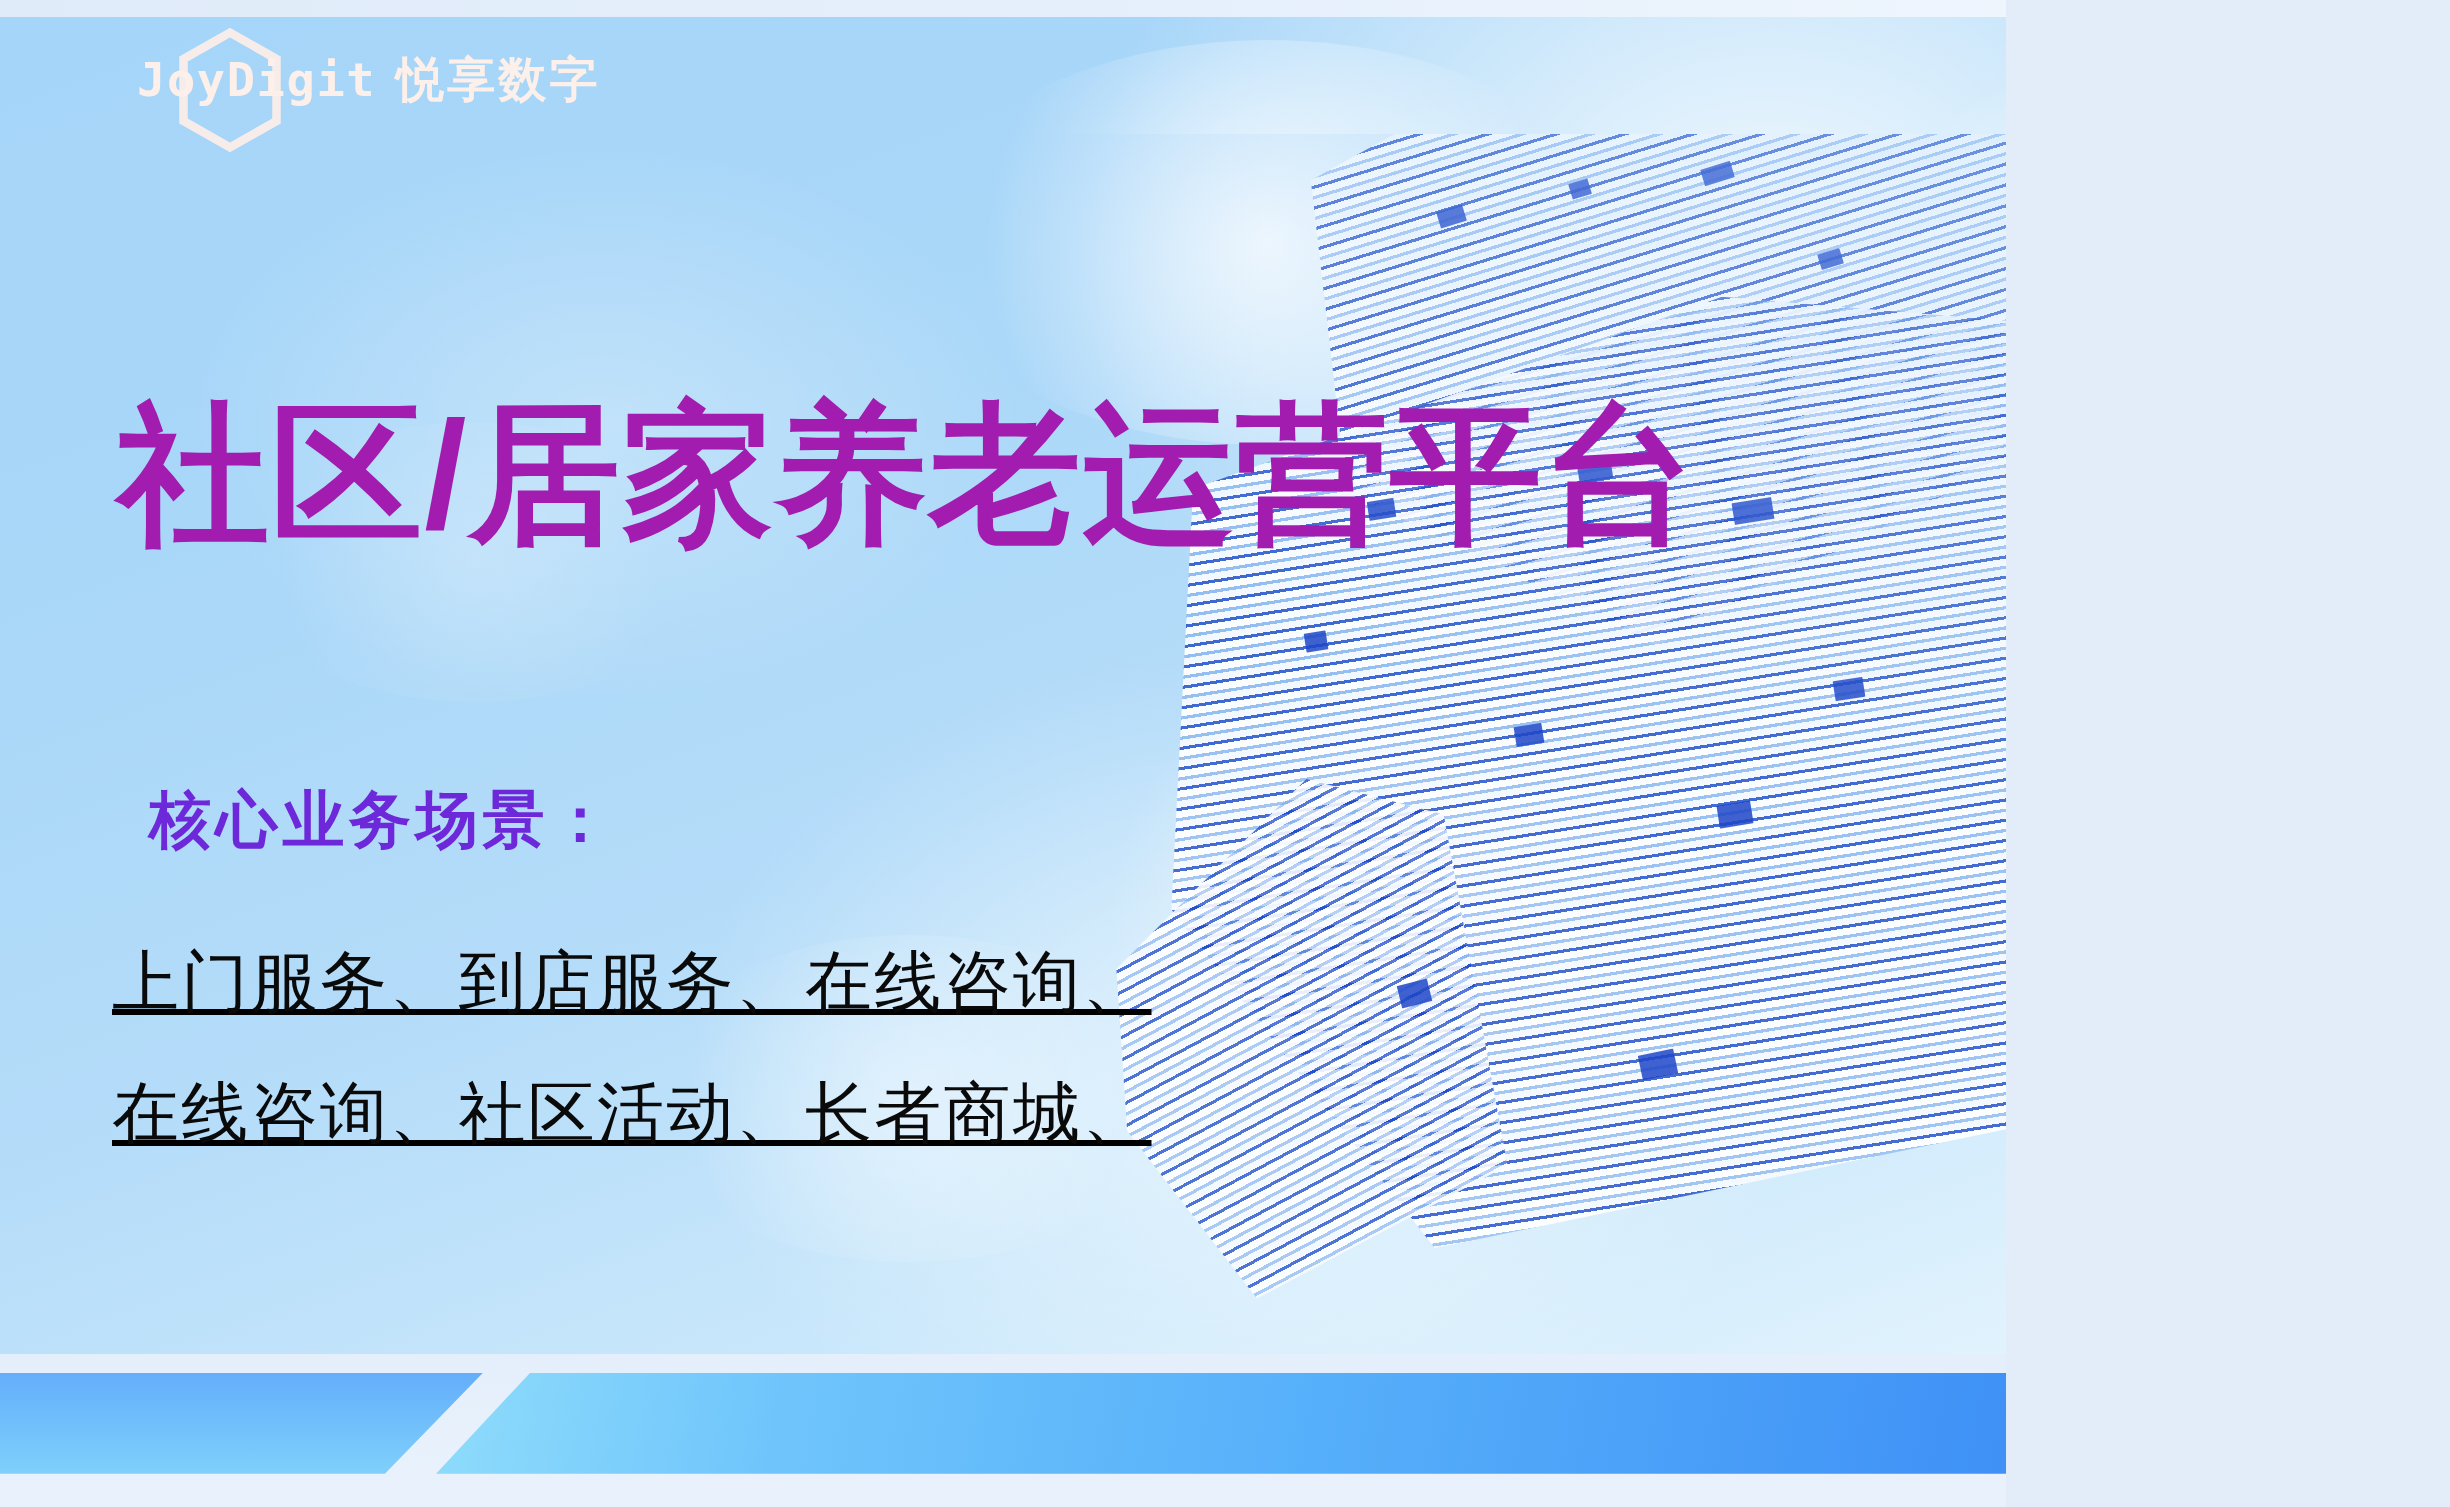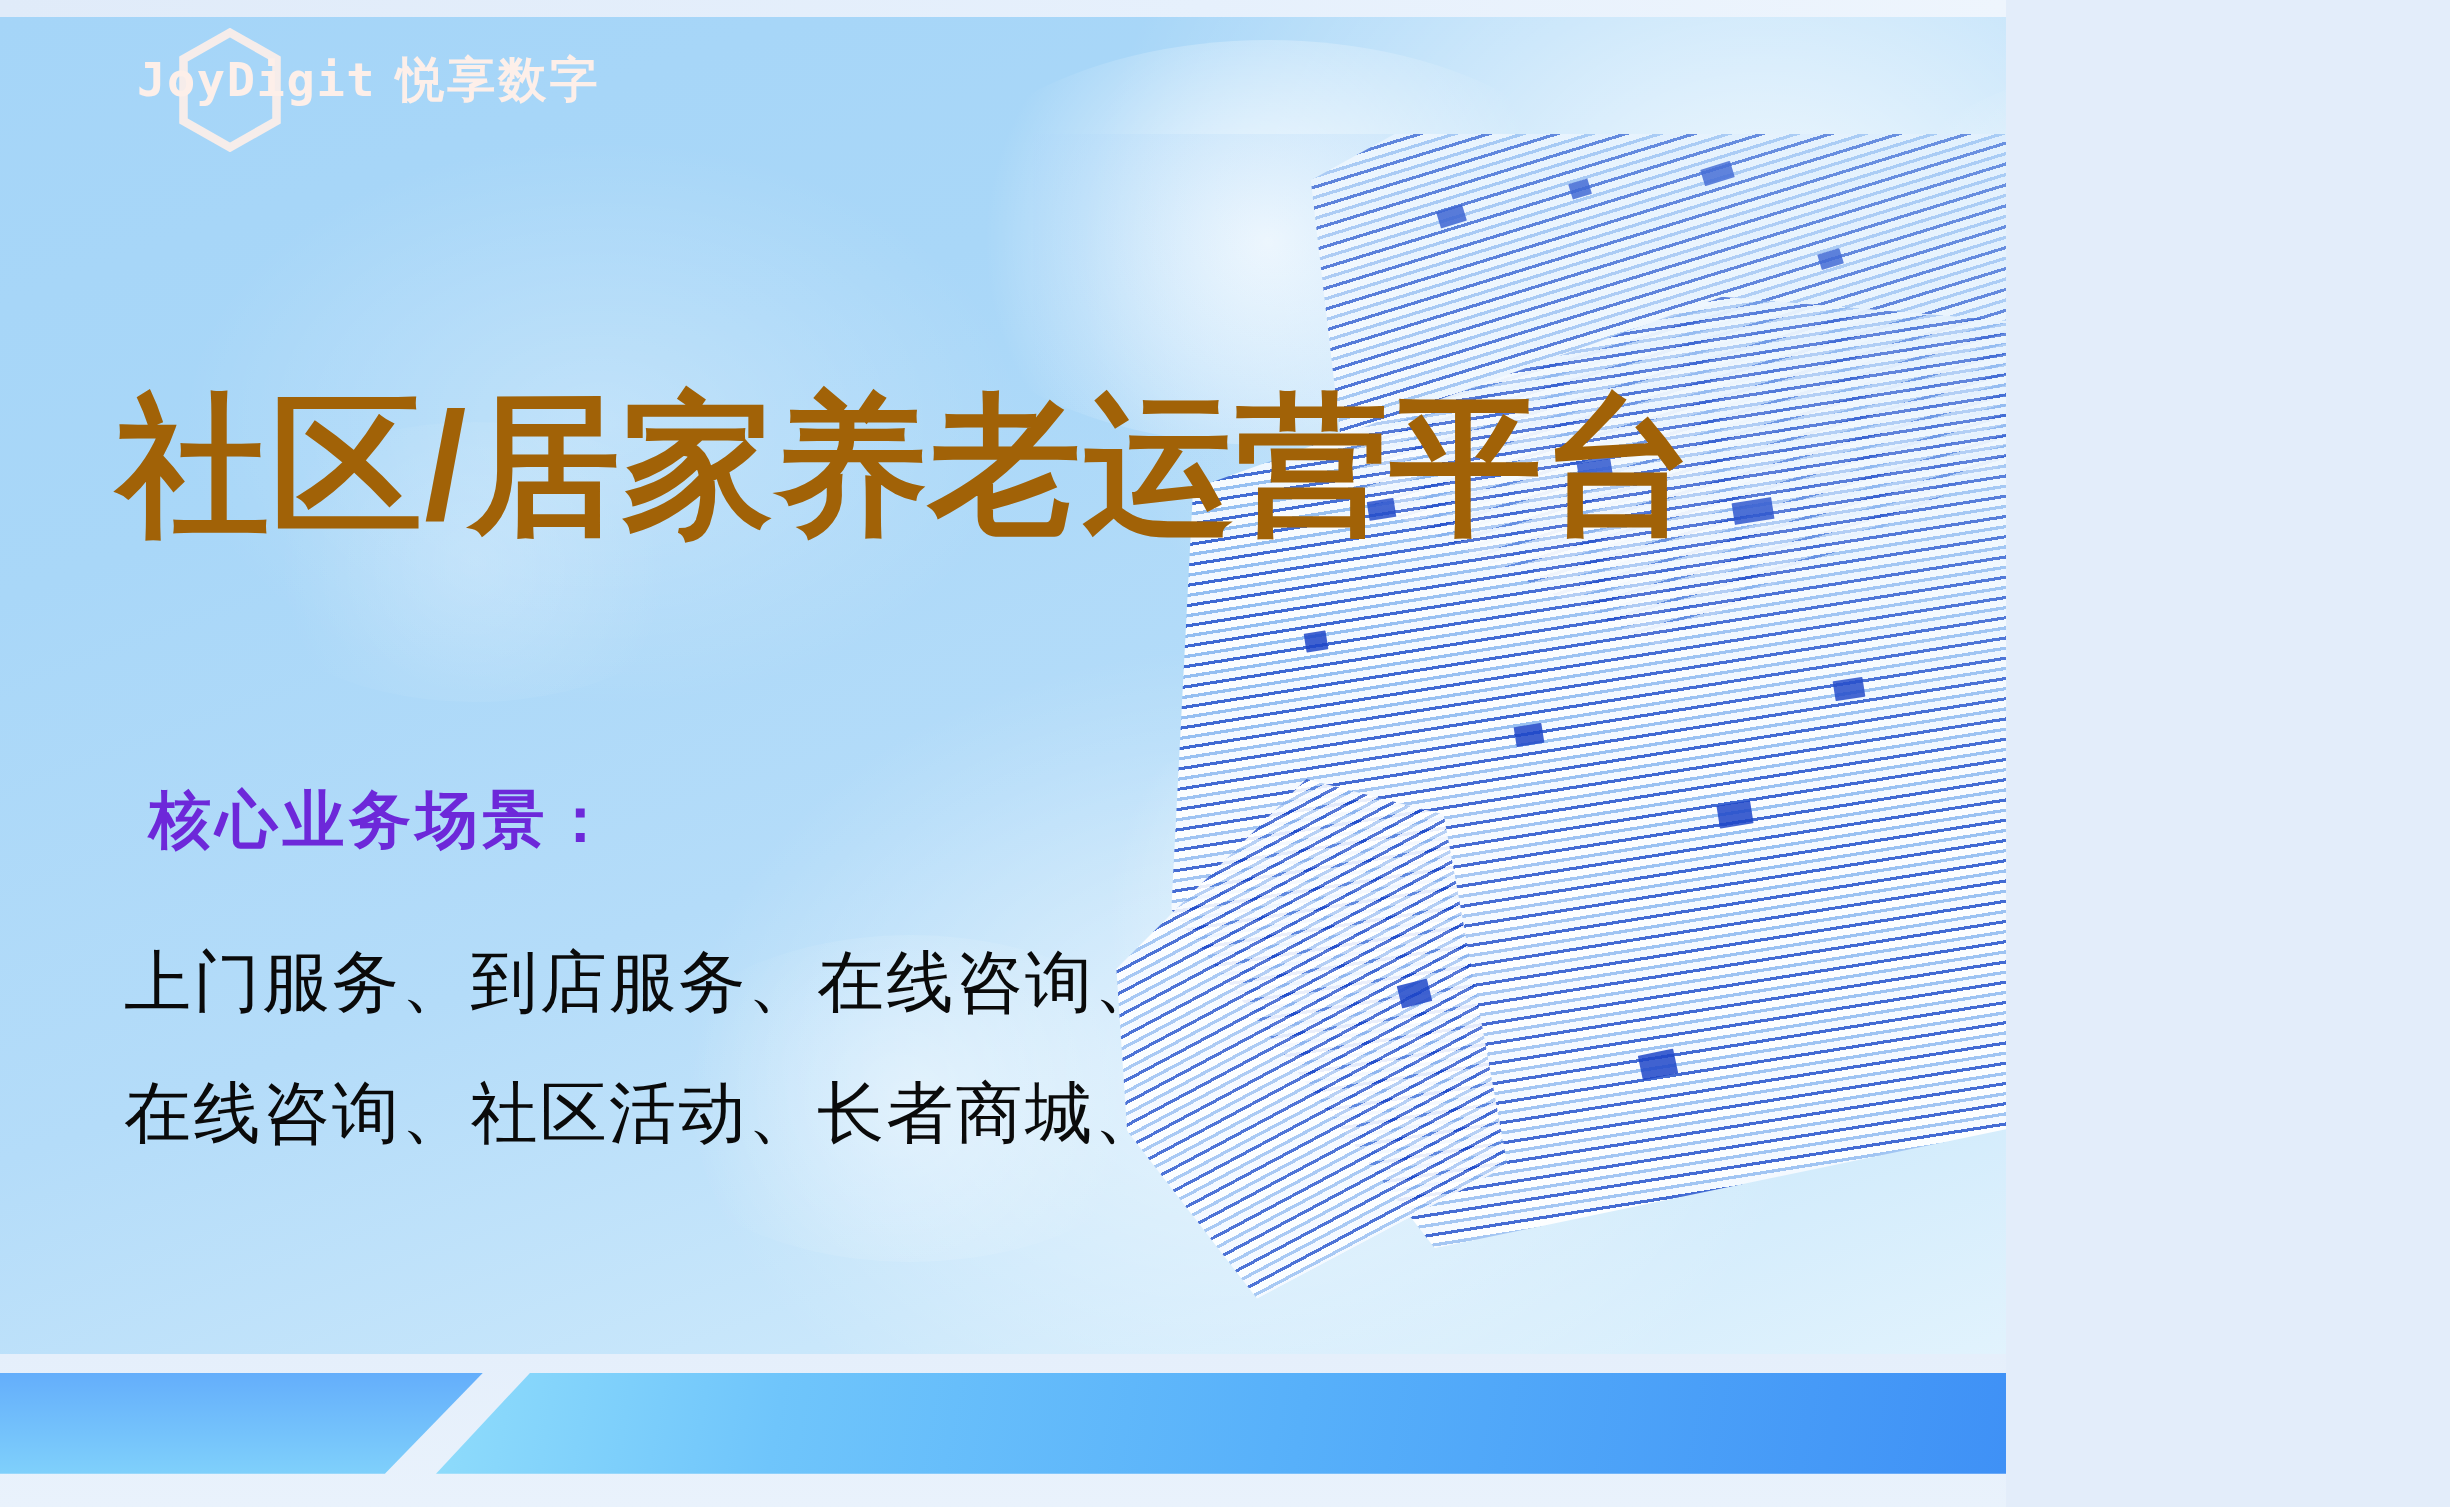--- a/index.html
+++ b/index.html
@@ -159,24 +159,24 @@
     font-weight: 700;
     font-size: 48px;
     letter-spacing: 3.1px;
     color: #fdefe9;
   }
 
   
   .headline {
     position: absolute;
     left: 117px;
-    top: 278px;
+    top: 287px;
     font-size: 152px;
     font-weight: 700;
-    color: #a16207;
+    color: #a21caf;
     letter-spacing: 1.6px;
     line-height: 1.12;
     white-space: nowrap;
     z-index: 5;
   }
 
   
   .subheading {
     position: absolute;
     left: 149px;
@@ -185,23 +185,24 @@
     font-weight: 700;
     letter-spacing: 4.7px;
     color: #6d28d9;
     z-index: 5;
     white-space: nowrap;
   }
 
   
   .body-lines {
     position: absolute;
-    left: 124px;
+    left: 112px;
     top: 917px;
     z-index: 5;
+    text-decoration: underline;
   }
   .body-line {
     font-size: 67px;
     font-weight: 400;
     color: #0a0a0a;
     letter-spacing: 2.3px;
     line-height: 1.95;
     white-space: nowrap;
   }
 

